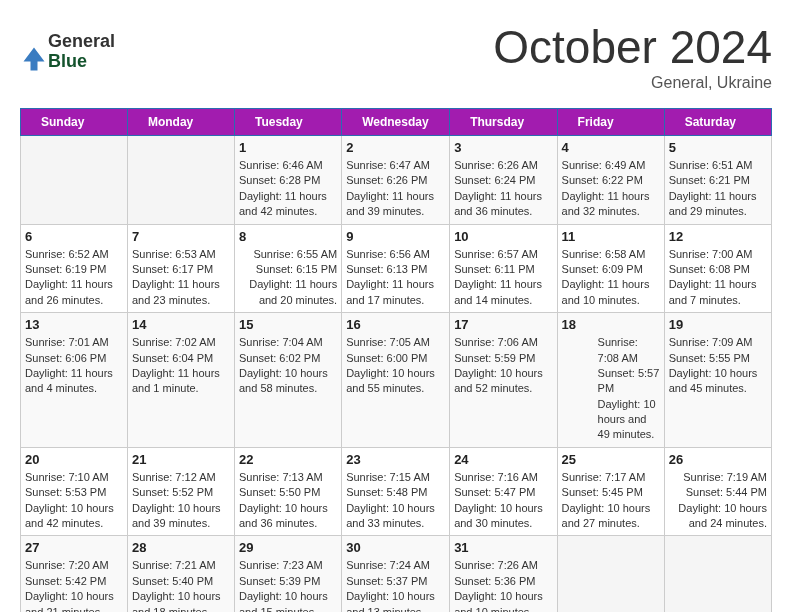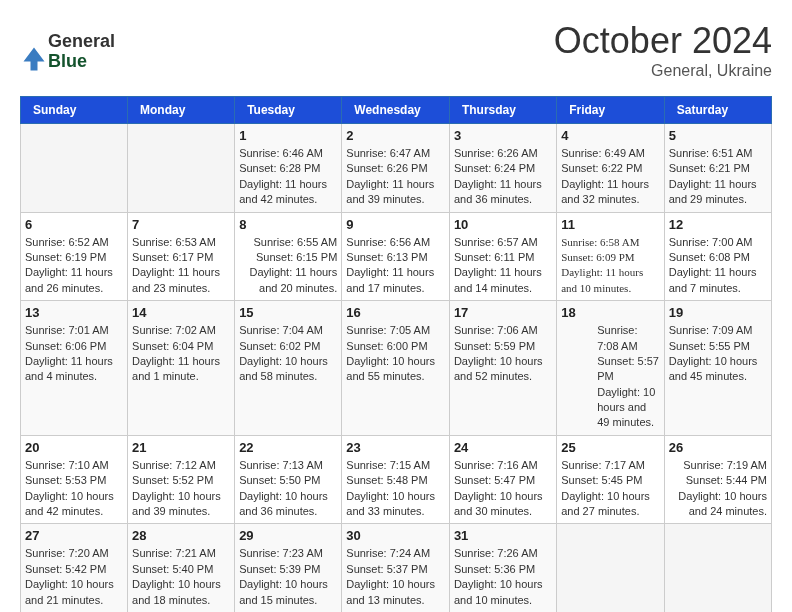--- a/index.html
+++ b/index.html
@@ -37,37 +37,37 @@
       color: #14532d;
     }
     .logo-icon {
       width: 28px;
       height: 28px;
     }
     .title-area {
       text-align: right;
     }
     .month-title {
-      font-size: 36px;
+      font-size: 46px;
       font-weight: normal;
       color: #333;
     }
     .location-title {
       font-size: 16px;
       color: #555;
     }
     .calendar {
       width: 100%;
       border-collapse: collapse;
       font-size: 11px;
     }
     .calendar th {
-      background-color: #1d4ed8;
+      background-color: #a21caf;
       color: #fff;
-      padding: 6px 12px;
+      padding: 6px 20px;
       text-align: left;
       font-size: 12px;
       font-weight: bold;
       border: 1px solid #2a6cb1;
     }
     .calendar td {
       border: 1px solid #ccc;
       vertical-align: top;
       padding: 4px;
       width: 108px;
@@ -188,21 +188,21 @@
 Daylight: 11 hours and 17 minutes.</div>
         </td>
         <td>
           <span class="day-number">10</span>
           <div class="day-info" style="white-space: pre-line;">Sunrise: 6:57 AM
 Sunset: 6:11 PM
 Daylight: 11 hours and 14 minutes.</div>
         </td>
         <td>
           <span class="day-number">11</span>
-          <div class="day-info" style="white-space: pre-line; font-family: Liberation Serif, serif;">Sunrise: 6:58 AM
+          <div class="day-info" style="white-space: pre-line;">Sunrise: 6:58 AM
 Sunset: 6:09 PM
 Daylight: 11 hours and 10 minutes.</div>
         </td>
         <td>
           <span class="day-number">12</span>
           <div class="day-info" style="white-space: pre-line;">Sunrise: 7:00 AM
 Sunset: 6:08 PM
 Daylight: 11 hours and 7 minutes.</div>
         </td>
       </tr>

